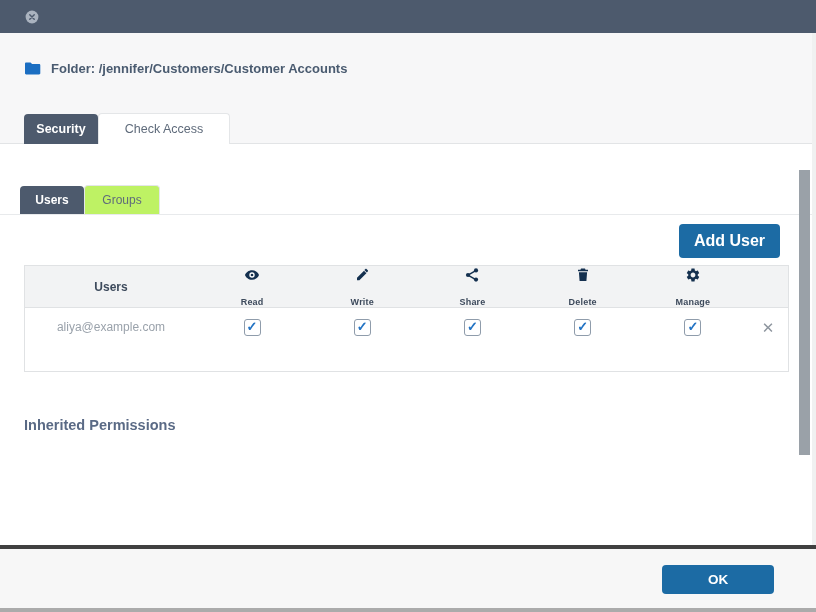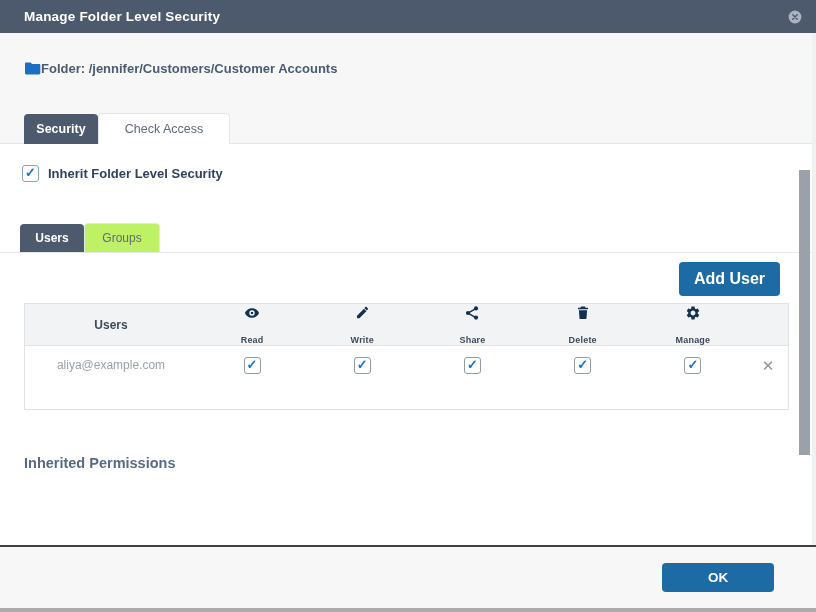--- a/index.html
+++ b/index.html
@@ -10,21 +10,21 @@
 
   
   .titlebar { position:absolute; top:0; left:0; right:0; height:33px; background:#4d5a6d;
     display:flex; align-items:center; justify-content:space-between; padding:0 13px 0 24px; }
   .titlebar .title { color:#fff; font-size:13.5px; font-weight:bold; letter-spacing:.2px; }
   .close-btn { width:16px; height:16px; cursor:pointer; display:flex; }
 
   
   .subheader { position:absolute; top:33px; left:0; right:0; height:111px; background:#f7f7f8;
     border-bottom:1px solid #e2e4e6; }
-  .folder-row { display:flex; align-items:flex-end; margin:28px 0 0 24px; }
+  .folder-row { display:flex; align-items:flex-end; gap:10px; margin:28px 0 0 24px; }
   .folder-row .folder-icon { width:17px; height:15px; display:flex; }
   .folder-text { font-size:13px; font-weight:bold; color:#4a5b70; }
 
   .main-tabs { position:absolute; left:0; right:0; bottom:-1px; display:flex; padding-left:24px; align-items:flex-end; }
   .tab { font-size:12.5px; padding:8px 12px; text-align:center; border-radius:4px 4px 0 0; cursor:pointer; }
   .tab.active { background:#4d5a6d; color:#fff; font-weight:bold; width:74px; }
   .tab.inactive { background:#fff; color:#5f6b7b; border:1px solid #e4e6e8; border-bottom:none; width:132px; }
 
   
   .content { position:absolute; top:144px; left:0; width:816px; height:401px; background:#fff; overflow:hidden; }
@@ -66,31 +66,30 @@
   .remove-x { color:#8d959e; font-size:15px; cursor:pointer; line-height:1; }
 
   .inherited-heading { margin:45px 0 0 24px; font-size:14.5px; font-weight:bold; color:#5a6a85; }
 
   
   .scroll-thumb { position:absolute; right:6px; top:26px; width:11px; height:285px; background:#9aa1a8; }
   .page-edge { position:absolute; right:0; top:33px; bottom:4px; width:4px; background:#f0f1f1; }
 
   
   .footer { position:absolute; top:545px; left:0; right:0; height:63px; background:#f7f7f7;
-    border-top:2px solid #404040; }
+    border-top:4px solid #404040; }
   .ok-btn { position:absolute; top:16px; right:42px; width:112px; height:29px; font-size:13.5px; }
   .bottom-strip { position:absolute; bottom:0; left:0; right:0; height:4px; background:#ababab; }
 </style>
 </head>
 <body>
 
 <div class="modal">
 
   <div class="titlebar">
-    <span class="title">Manage Folder Level Security</span>
     <span class="close-btn">
       <svg viewBox="0 0 20 20" width="16" height="16">
         <circle cx="10" cy="10" r="8" fill="#aab3bf"></circle>
         <path d="M7.2 7.2l5.6 5.6M12.8 7.2l-5.6 5.6" stroke="#4d5a6d" stroke-width="1.8" stroke-linecap="round"></path>
       </svg>
     </span>
   </div>
 
   <div class="subheader">
     <div class="folder-row">
@@ -103,24 +102,20 @@
     </div>
     <div class="main-tabs">
       <div class="tab active">Security</div>
       <div class="tab inactive">Check Access</div>
     </div>
   </div>
 
   <div class="content">
 
 
-    <div class="inherit-row">
-      <span class="cb blue-border checked"></span>
-      <span class="inherit-label">Inherit Folder Level Security</span>
-    </div>
 
     <div class="sub-tabs">
       <div class="subtab active">Users</div>
       <div class="subtab inactive">Groups</div>
     </div>
 
     <div class="add-user-row">
       <button class="btn-blue add-user-btn">Add User</button>
     </div>
 

